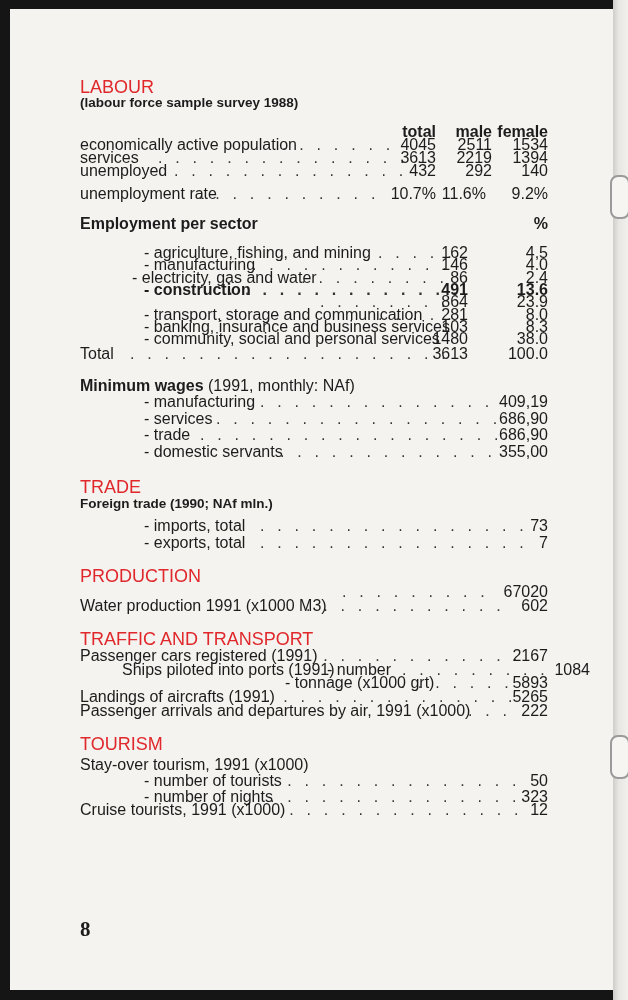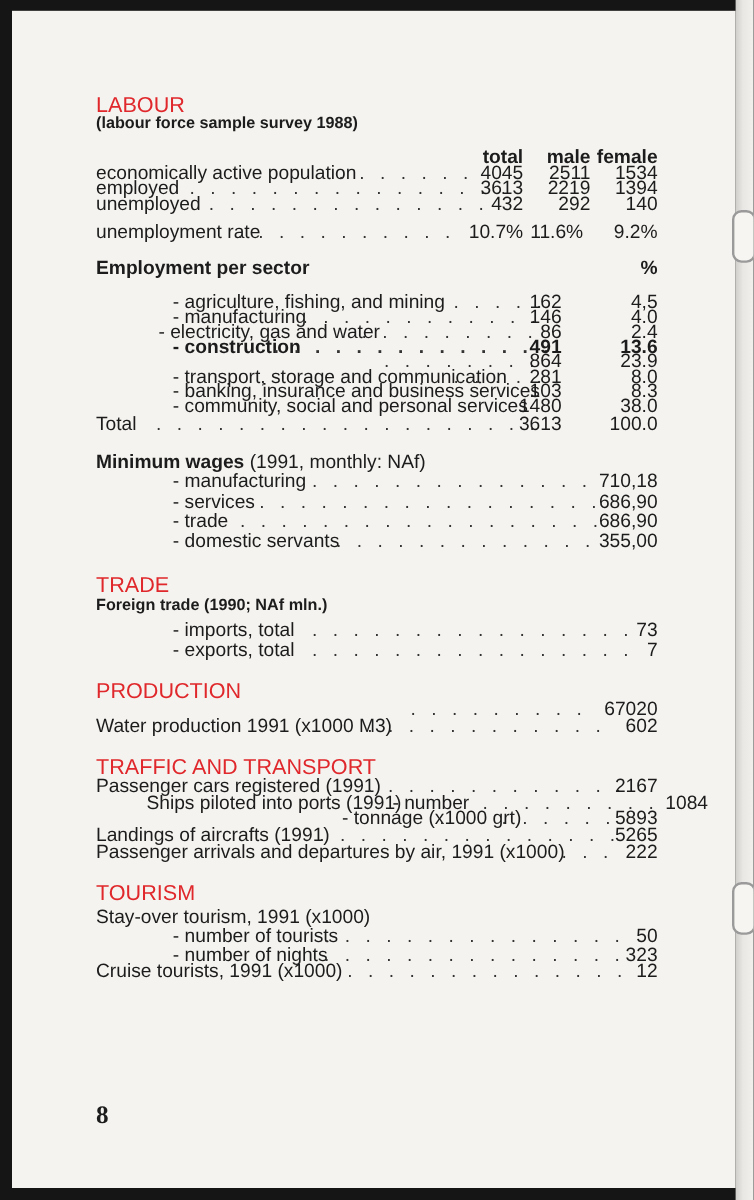--- a/index.html
+++ b/index.html
@@ -55,21 +55,21 @@
 </div>
 
 <div class="row" style="top:136px">
   <span class="lbl">economically active population</span>
   <span class="dots" style="left:202px;width:140px">. . . . . . .</span>
   <span class="num c-total">4045</span>
   <span class="num c-male">2511</span>
   <span class="num c-female">1534</span>
 </div>
 <div class="row" style="top:149px">
-  <span class="lbl">employed</span>
+  <span class="lbl">services</span>
   <span class="dots" style="left:78px;width:262px">. . . . . . . . . . . . . . . . . . . . . . . . . . . . .</span>
   <span class="num c-total">3613</span>
   <span class="num c-male">2219</span>
   <span class="num c-female">1394</span>
 </div>
 <div class="row" style="top:162px">
   <span class="lbl">unemployed</span>
   <span class="dots" style="left:94px;width:240px">. . . . . . . . . . . . . . . . . . . . . . . . . . .</span>
   <span class="num c-total">432</span>
   <span class="num c-male">292</span>
@@ -145,21 +145,21 @@
     </div>
   </div>
 
 <div class="row" style="top:377px">
   <span class="lbl"><b>Minimum wages</b><span> (1991, monthly: NAf)</span></span>
 </div>
 <div id="wage-rows">
     <div class="row" style="top: 393px;">
       <span class="lbl" style="left:64px">- manufacturing</span>
       <span class="dots" style="left:180px;width:240px">. . . . . . . . . . . . . . . . . . . . . . . . . . . . . . . . . . . . . . . . . . . . . . . . . . . . . . . . . . . .</span>
-      <span class="num" style="right:0px">710,18</span>
+      <span class="num" style="right:0px">409,19</span>
     </div>
     <div class="row" style="top: 409.5px;">
       <span class="lbl" style="left:64px">- services</span>
       <span class="dots" style="left:136px;width:284px">. . . . . . . . . . . . . . . . . . . . . . . . . . . . . . . . . . . . . . . . . . . . . . . . . . . . . . . . . . . .</span>
       <span class="num" style="right:0px">686,90</span>
     </div>
     <div class="row" style="top: 426px;">
       <span class="lbl" style="left:64px">- trade</span>
       <span class="dots" style="left:120px;width:300px">. . . . . . . . . . . . . . . . . . . . . . . . . . . . . . . . . . . . . . . . . . . . . . . . . . . . . . . . . . . .</span>
       <span class="num" style="right:0px">686,90</span>

